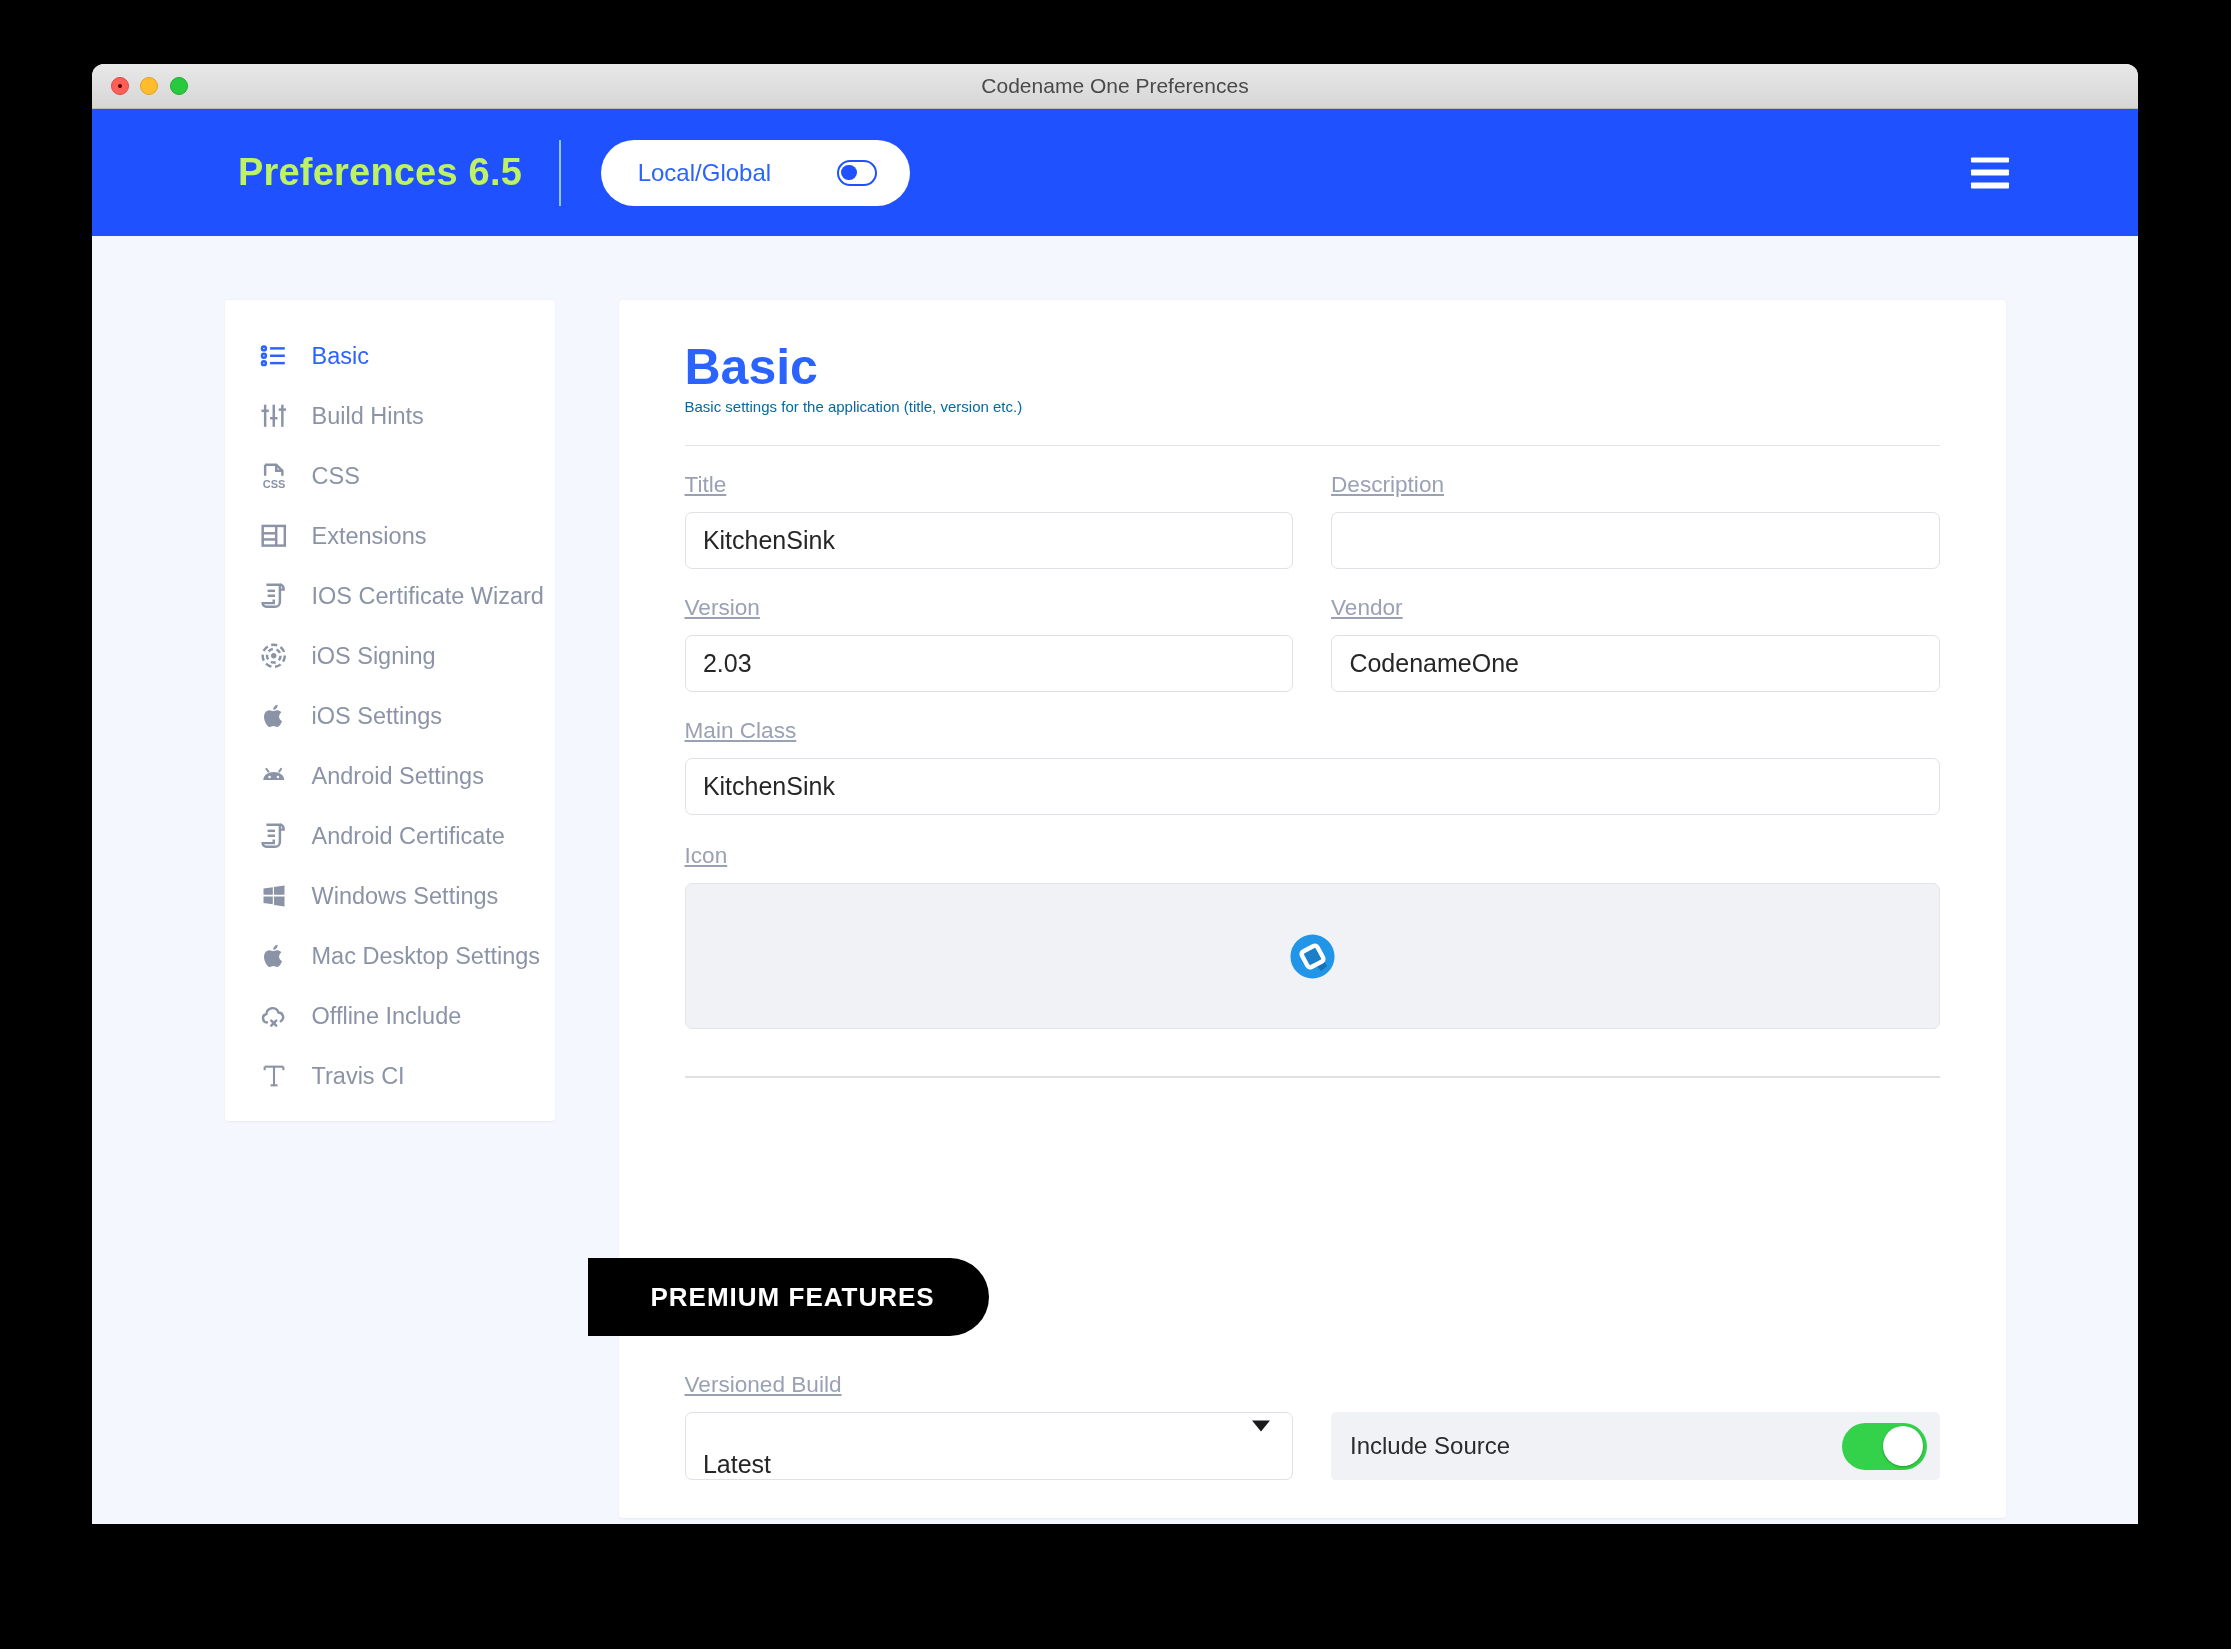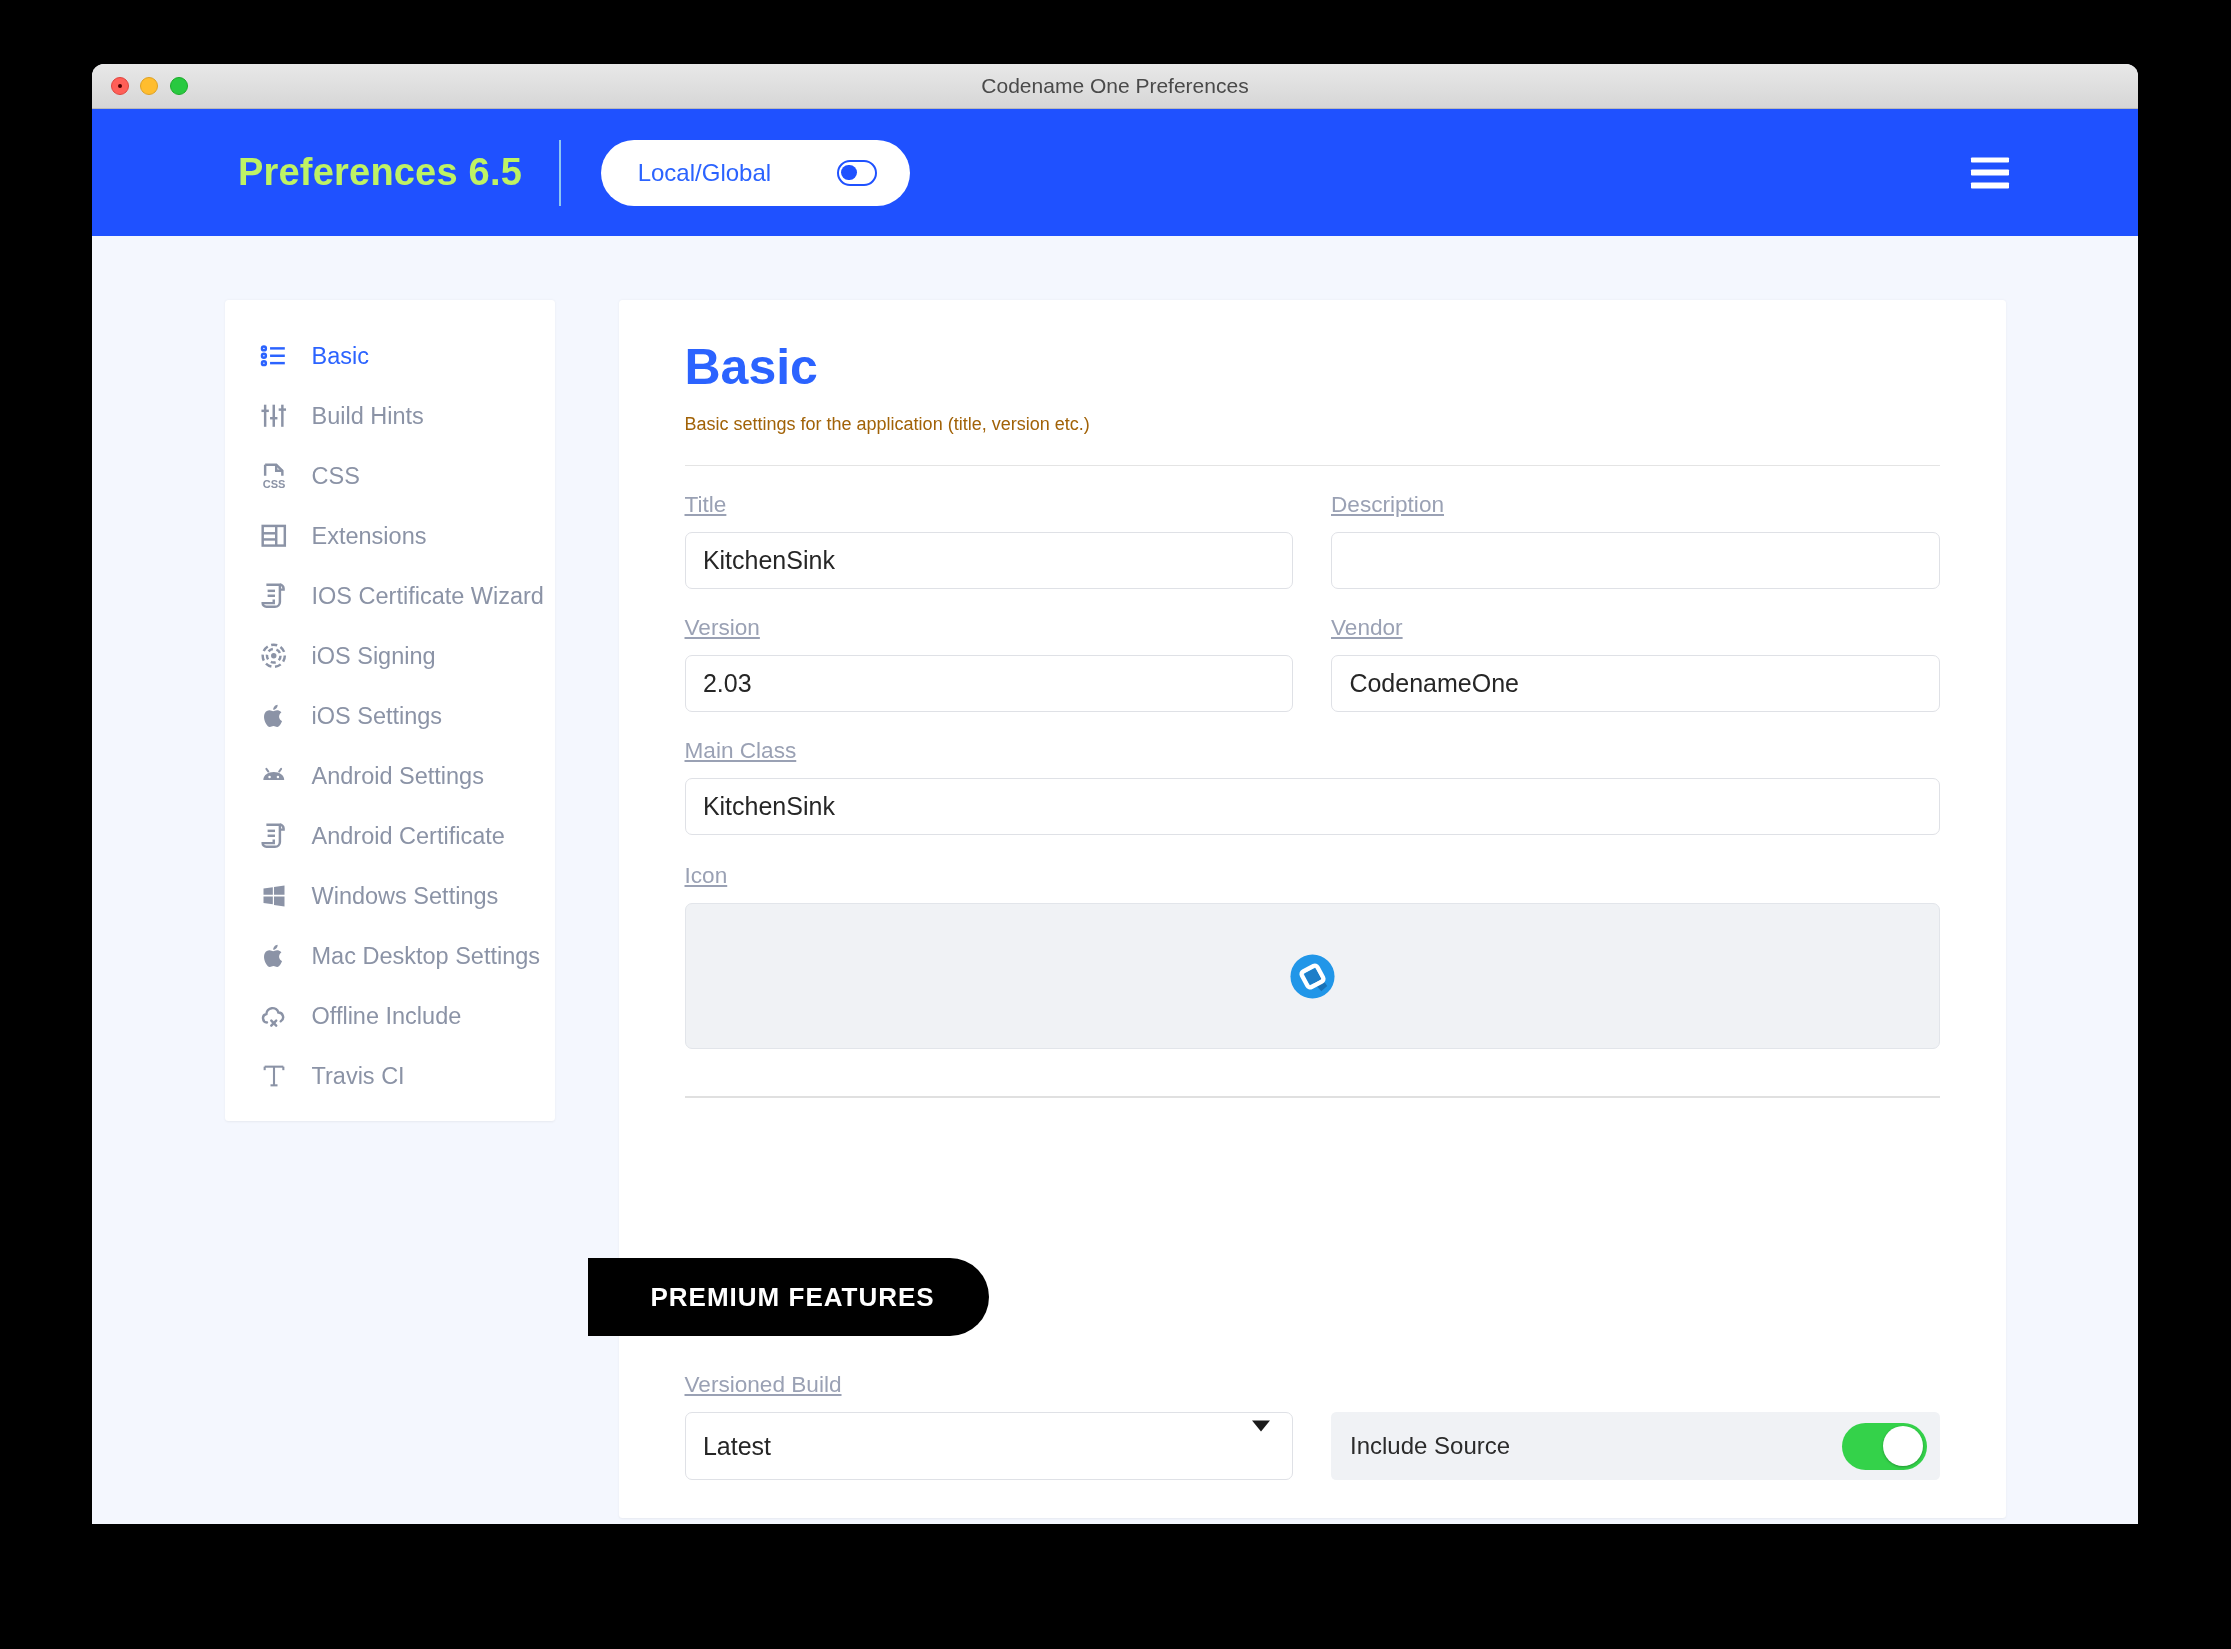--- a/index.html
+++ b/index.html
@@ -192,23 +192,23 @@
     position: relative;
     box-shadow: 0 0.9px 2.6px rgba(0,0,0,0.06);
   }
   #section-title {
     color: #2b63ff;
     font-size: 50px;
     font-weight: bold;
     line-height: 1.1;
   }
   #section-sub {
-    color: #a16207;
-    font-size: 18px;
-    margin-top: 19px;
+    color: #0369a1;
+    font-size: 15px;
+    margin-top: 3px;
   }
   .divider {
     height: 1.7px;
     background: #e4e4e4;
     margin: 29.5px 0 0 0;
   }
 
   .field-row {
     display: flex;
     gap: 38px;
@@ -289,21 +289,21 @@
   .select-box {
     width: 100%;
     height: 68px;
     border: 0.9px solid #dfe1e6;
     border-radius: 7px;
     background: #ffffff;
     font-size: 25px;
     color: #262626;
     padding: 0 52px 0 17.4px;
     display: flex;
-    align-items: center;
+    align-items: flex-end;
     cursor: pointer;
   }
   .select-arrow {
     position: absolute;
     right: 22.6px;
     top: 50%;
     transform: translateY(-50%);
     width: 0; height: 0;
     border-left: 9.6px solid transparent;
     border-right: 9.6px solid transparent;

